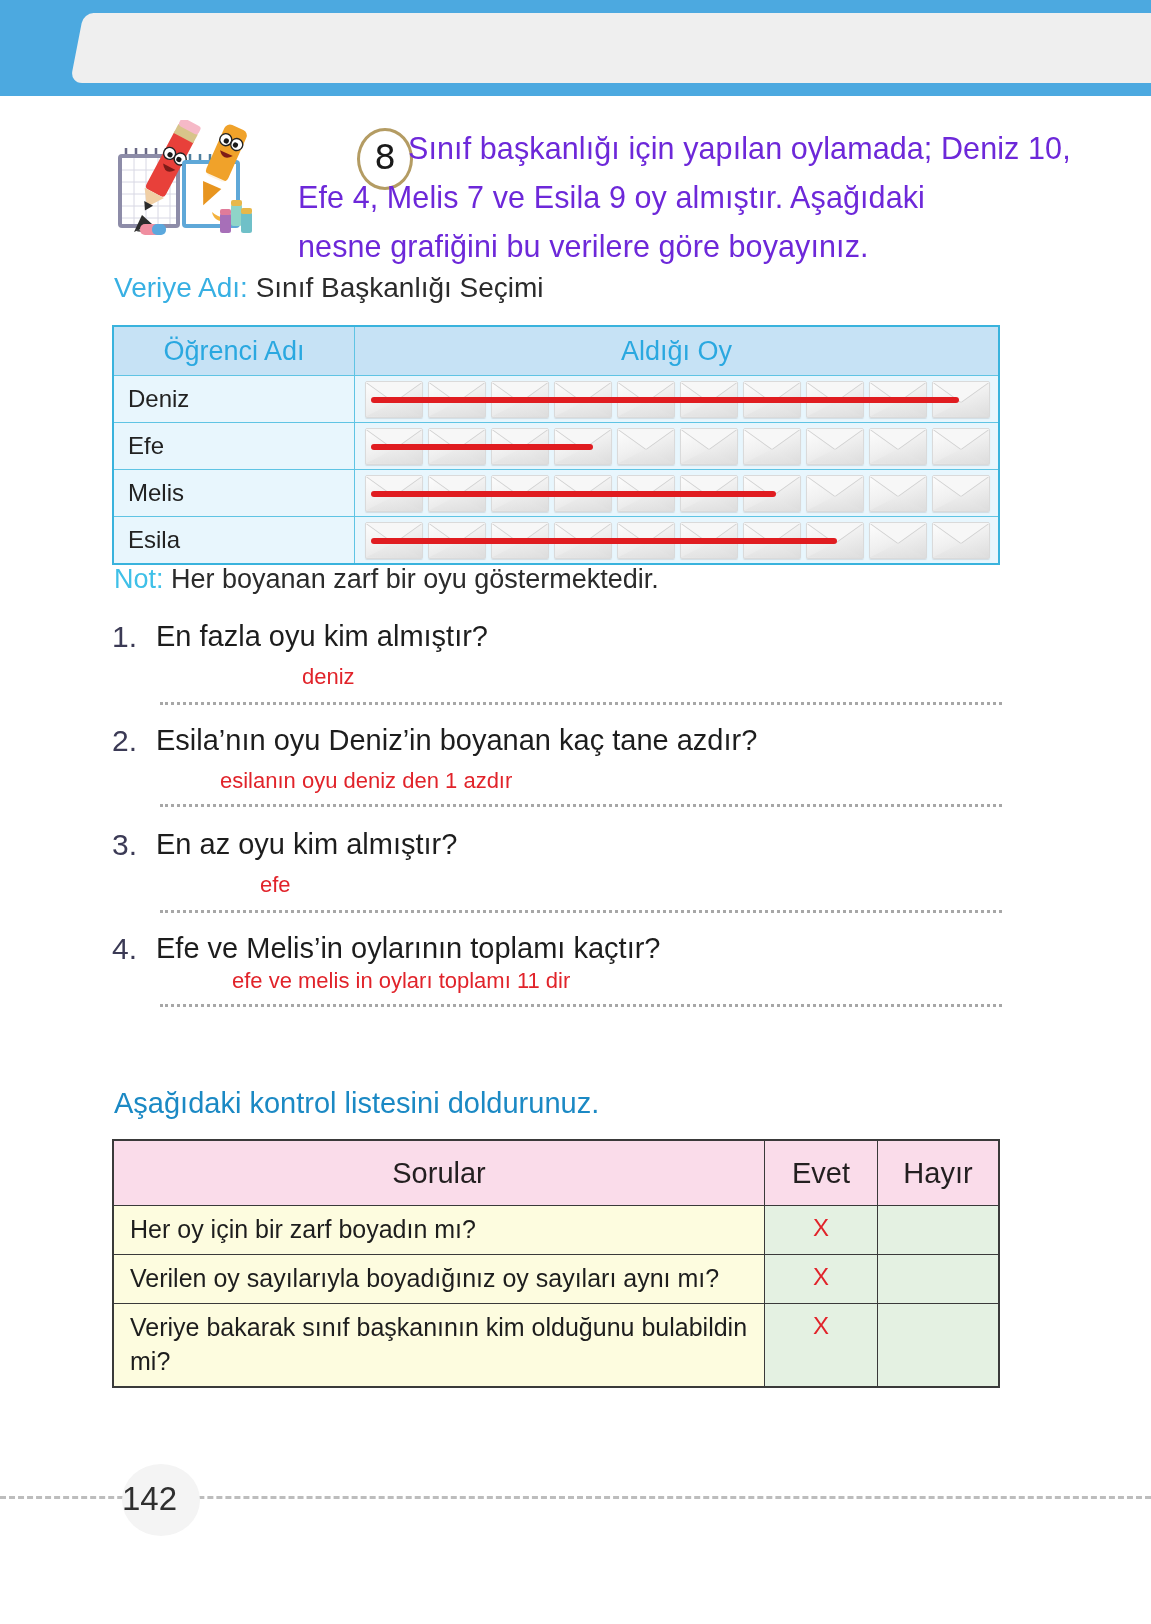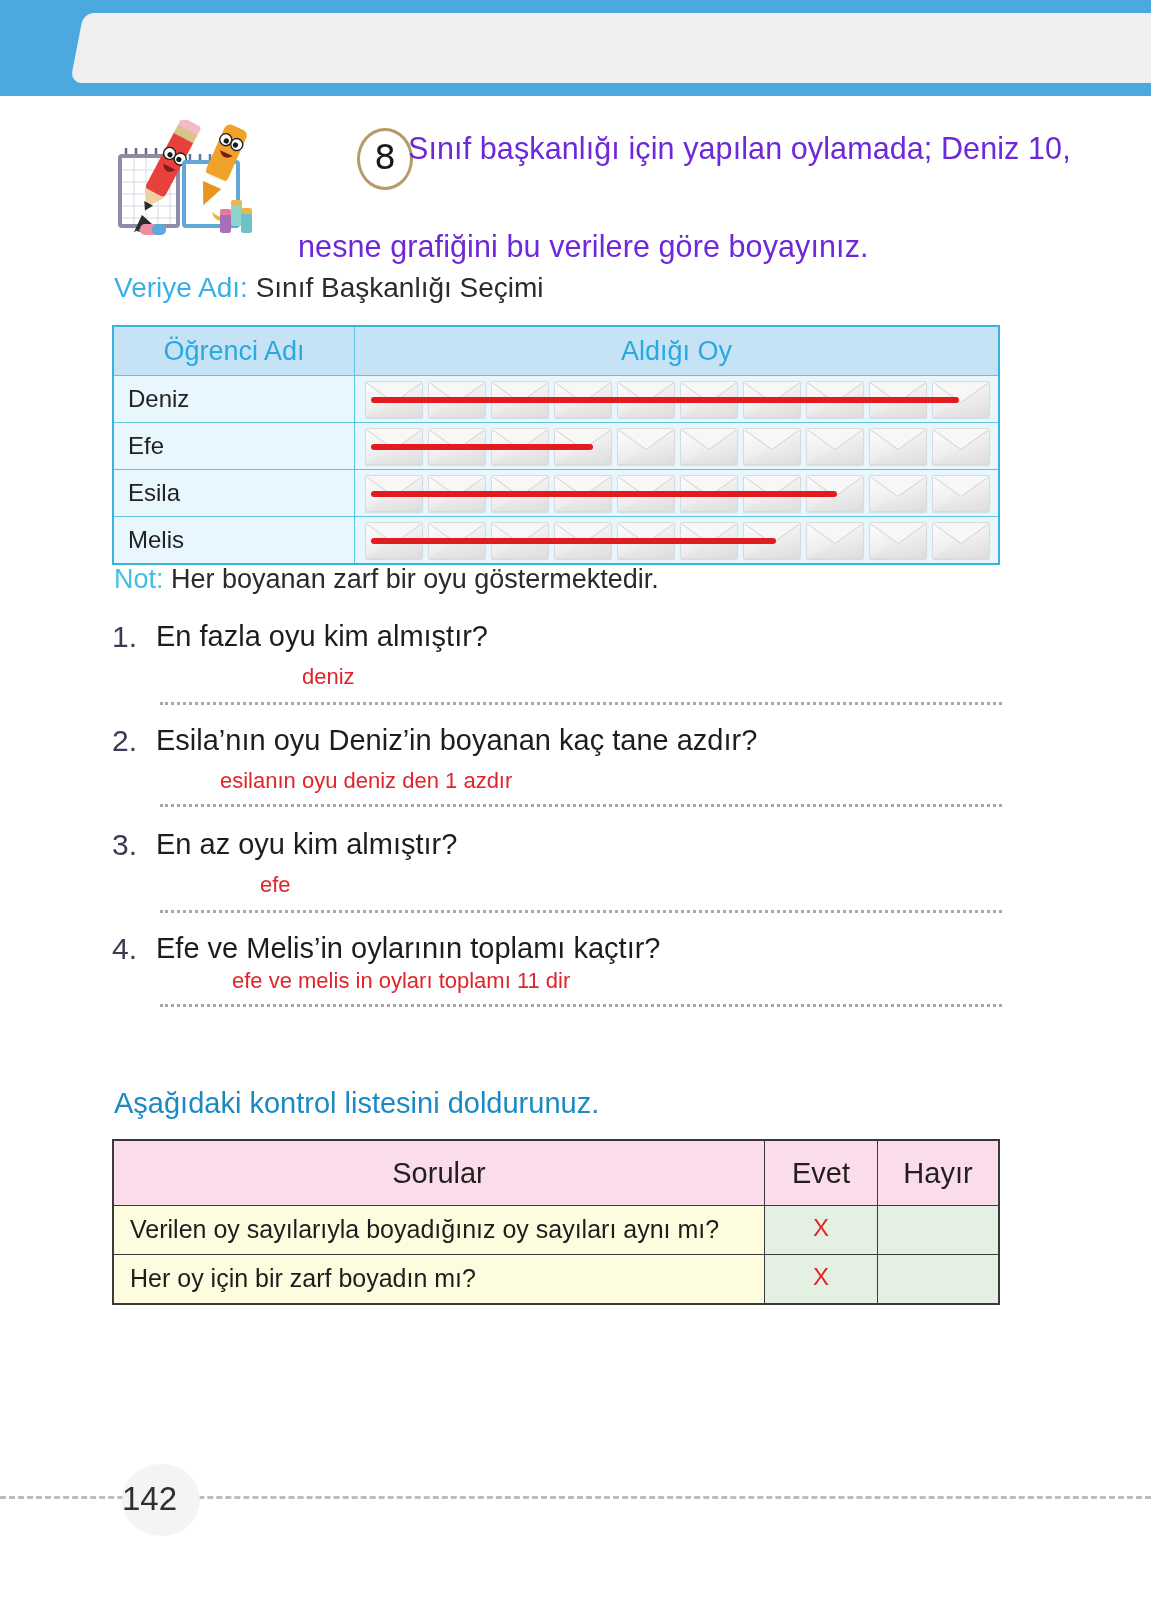--- a/index.html
+++ b/index.html
@@ -186,21 +186,21 @@
       <rect x="108" y="93" width="11" height="20" rx="2.5" fill="#a76fb8"></rect>
       <rect x="108" y="89" width="11" height="6" rx="2" fill="#e07b9a"></rect>
       <rect x="129" y="92" width="11" height="21" rx="2.5" fill="#6fc0c8"></rect>
       <rect x="129" y="88" width="11" height="6" rx="2" fill="#e8b84a"></rect>
     </svg>
 
     <div class="badge">8</div>
 
     <div class="q-text">
       <span class="l1">Sınıf başkanlığı için yapılan oylamada; Deniz 10,</span>
-      <br>
+      <span>Efe 4, Melis 7 ve Esila 9 oy almıştır. Aşağıdaki</span><br>
       <span>nesne grafiğini bu verilere göre boyayınız.</span>
     </div>
   </div>
 
   <div class="grafik">
     <span class="lbl">Veriye Adı:</span>
     <span>Sınıf Başkanlığı Seçimi</span>
   </div>
 
   <table class="vtable">
@@ -241,53 +241,53 @@
               <span class="env"></span>
               <span class="env"></span>
               <span class="env"></span>
               <span class="env"></span>
               <span class="env"></span>
             </div>
             <span class="strike" style="width: 222px;"></span>
           </td>
         </tr>
         <tr>
+          <td class="name">Melis</td>
+          <td class="votecell">
+            <div class="env-row">
+              <span class="env"></span>
+              <span class="env"></span>
+              <span class="env"></span>
+              <span class="env"></span>
+              <span class="env"></span>
+              <span class="env"></span>
+              <span class="env"></span>
+              <span class="env"></span>
+              <span class="env"></span>
+              <span class="env"></span>
+            </div>
+            <span class="strike" style="width: 405px;"></span>
+          </td>
+        </tr>
+        <tr>
           <td class="name">Esila</td>
           <td class="votecell">
             <div class="env-row">
               <span class="env"></span>
               <span class="env"></span>
               <span class="env"></span>
               <span class="env"></span>
               <span class="env"></span>
               <span class="env"></span>
               <span class="env"></span>
               <span class="env"></span>
               <span class="env"></span>
               <span class="env"></span>
             </div>
             <span class="strike" style="width: 466px;"></span>
-          </td>
-        </tr>
-        <tr>
-          <td class="name">Melis</td>
-          <td class="votecell">
-            <div class="env-row">
-              <span class="env"></span>
-              <span class="env"></span>
-              <span class="env"></span>
-              <span class="env"></span>
-              <span class="env"></span>
-              <span class="env"></span>
-              <span class="env"></span>
-              <span class="env"></span>
-              <span class="env"></span>
-              <span class="env"></span>
-            </div>
-            <span class="strike" style="width: 405px;"></span>
           </td>
         </tr>
       </tbody>
   </table>
 
   <div class="note">
     <span class="lbl">Not:</span>
     <span>Her boyanan zarf bir oyu göstermektedir.</span>
   </div>
 
@@ -324,26 +324,31 @@
   <table class="ctable">
     <thead>
       <tr>
         <th>Sorular</th>
         <th class="col-evet">Evet</th>
         <th class="col-hayir">Hayır</th>
       </tr>
     </thead>
     <tbody id="check-body">
         <tr>
+          <td class="qtxt">Her oy için bir zarf boyadın mı?</td>
+          <td class="mark">X</td>
+          <td class="mark"></td>
+        </tr>
+        <tr>
           <td class="qtxt">Verilen oy sayılarıyla boyadığınız oy sayıları aynı mı?</td>
           <td class="mark">X</td>
           <td class="mark"></td>
         </tr>
         <tr>
-          <td class="qtxt">Her oy için bir zarf boyadın mı?</td>
+          <td class="qtxt">Veriye bakarak sınıf başkanının kim olduğunu  bulabildin mi?</td>
           <td class="mark">X</td>
           <td class="mark"></td>
         </tr>
       </tbody>
   </table>
 
   <div class="foot-line"></div>
   <div class="pageno">142</div>
 </div>
 

